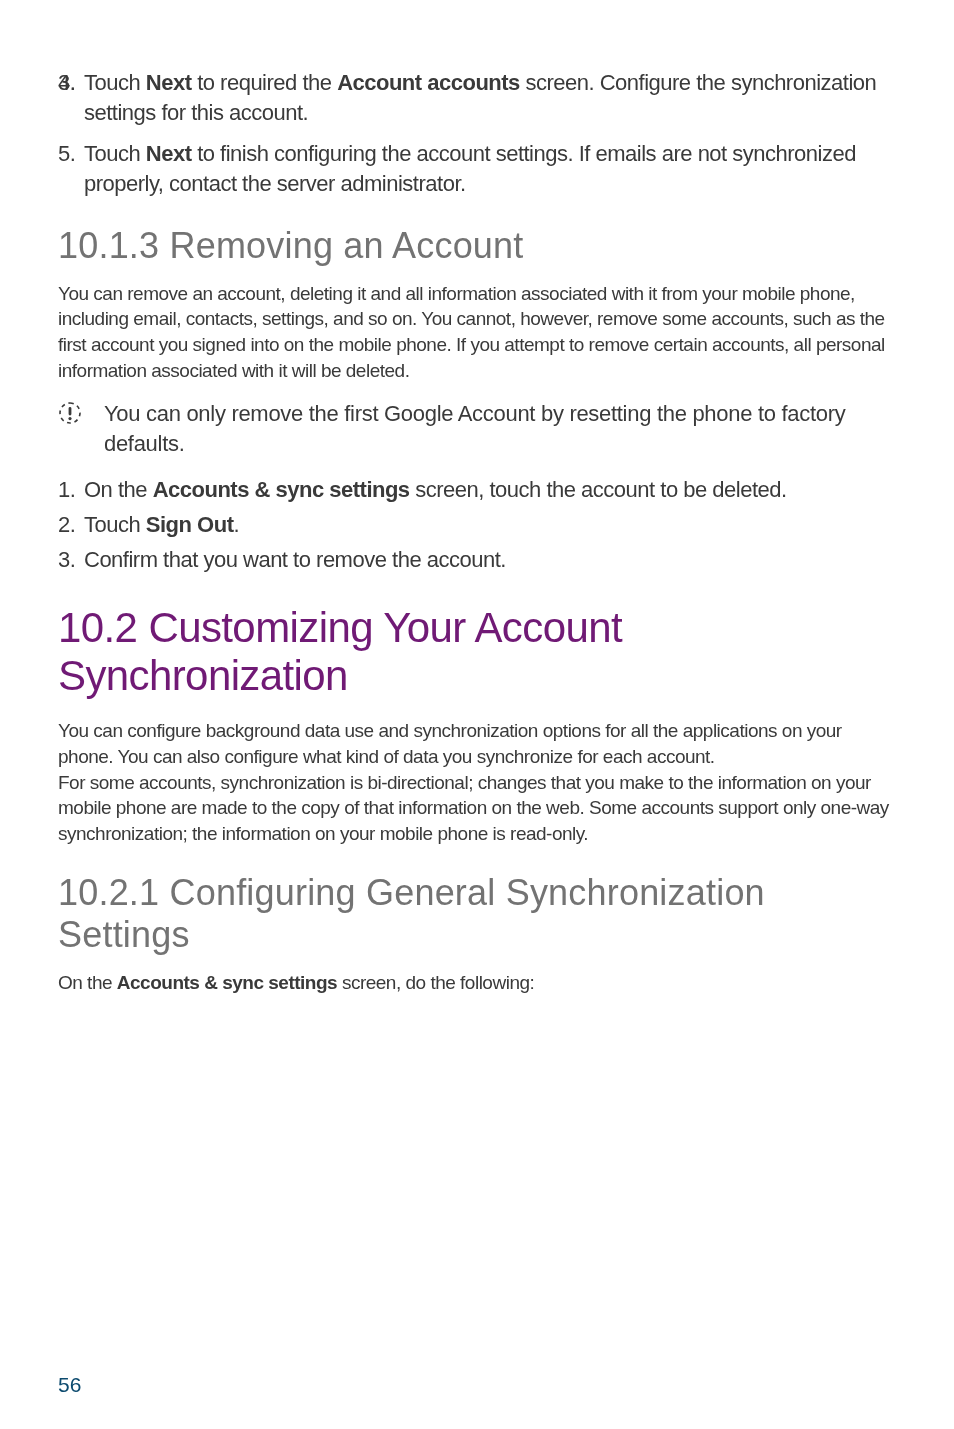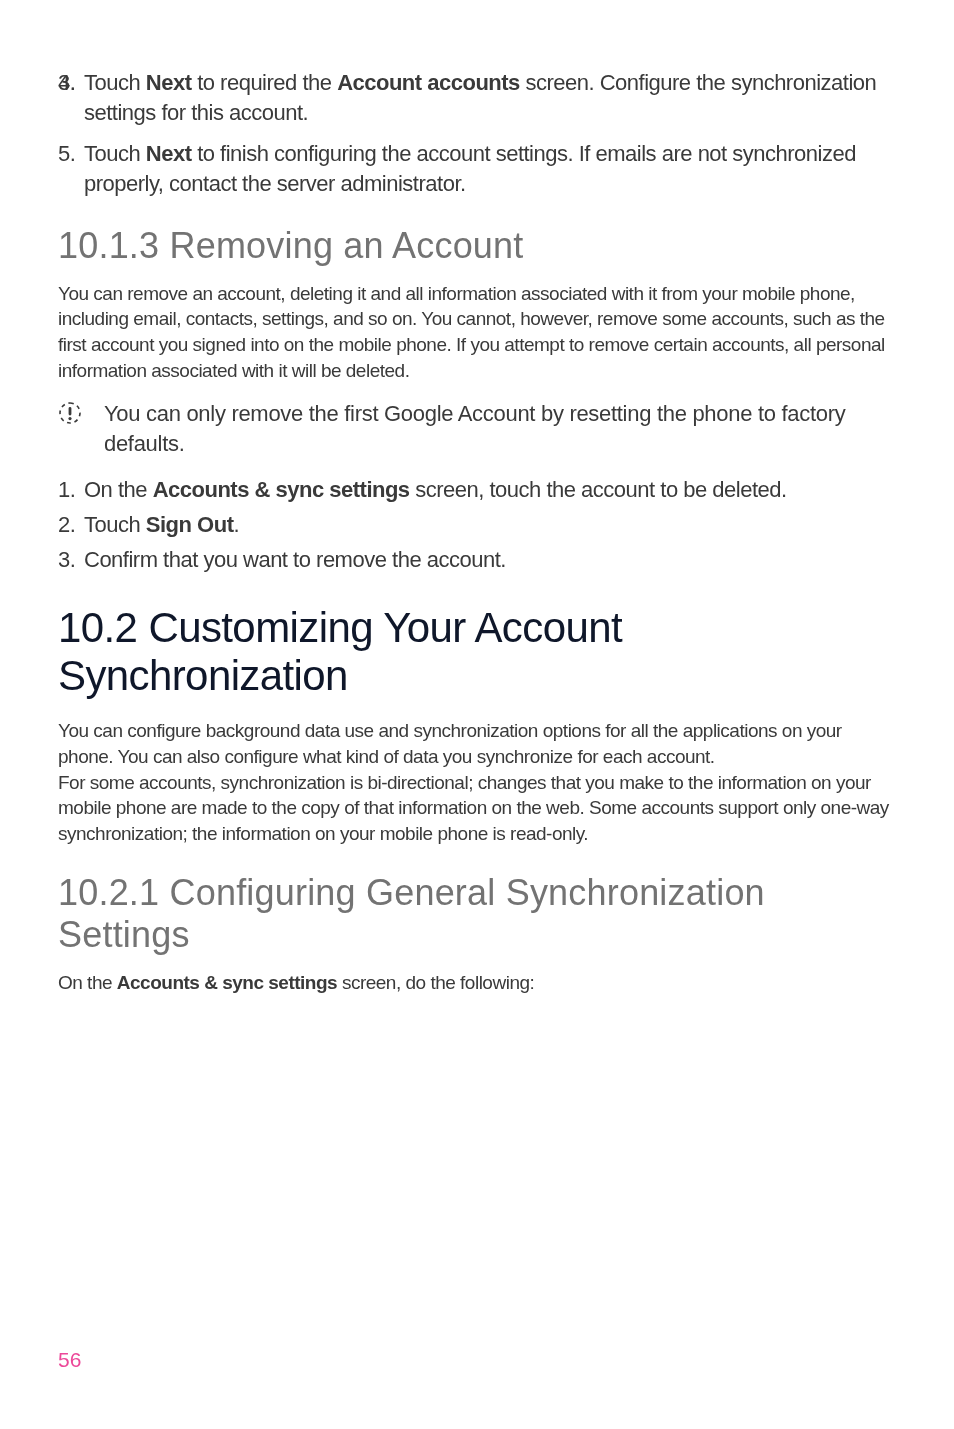--- a/index.html
+++ b/index.html
@@ -67,33 +67,33 @@
     margin-bottom: 2px;
   }
   ol.steps > li .num {
     position: absolute;
     left: 0;
     top: 0;
   }
   h2.section {
     font-size: 42px;
     font-weight: normal;
-    color: #0f172a;
+    color: #701a75;
     margin-top: 28px;
     margin-bottom: 18px;
     line-height: 1.15;
     letter-spacing: -0.6px;
   }
   p.body.tight { margin-bottom: 0; }
   .page-num {
     position: absolute;
     left: 58px;
-    bottom: 57px;
+    bottom: 32px;
     font-size: 21px;
-    color: #ec4899;
+    color: #0c4a6e;
   }
 </style>
 </head>
 <body>
 
 <ol class="cont">
   <li>
     <span class="num">3.</span>
   </li>
   <li>

